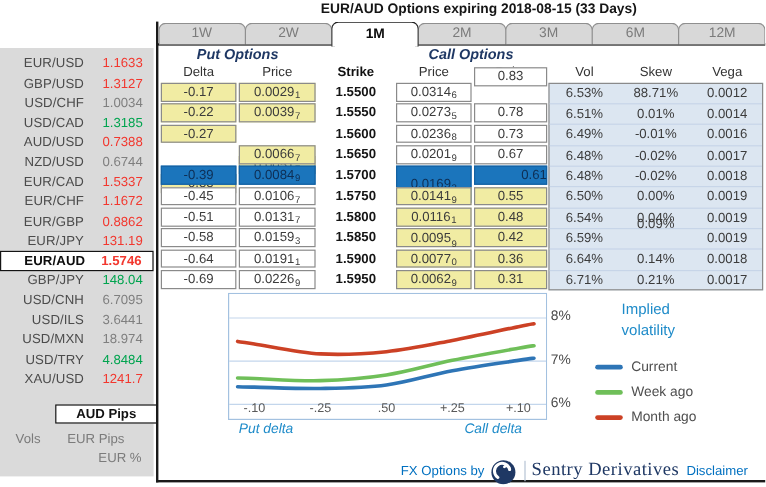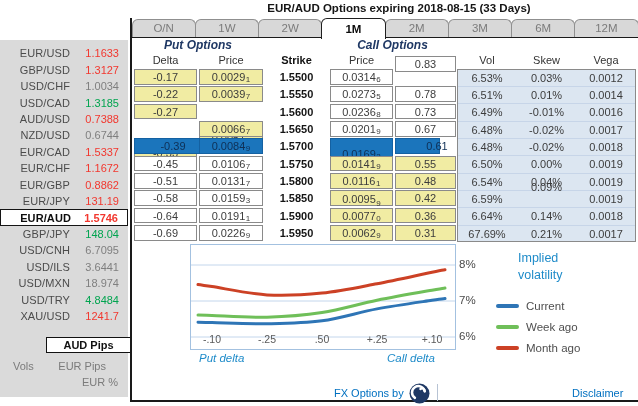--- a/index.html
+++ b/index.html
@@ -126,30 +126,29 @@
           <span class="val up">4.8484</span>
         </div>
         <div class="srow">
           <span class="nm">XAU/USD</span>
           <span class="val dn">1241.7</span>
         </div>
       </div>
   </div>
   <div class="modebox">AUD Pips</div>
   <div class="mutel" style="left:13px;top:360px;width:28px;text-align:left">Vols</div>
-  <div class="mutel" style="left:44px;top:360px;width:62px;text-align:right">EUR Pips</div>
+  <div class="mutel" style="left:56px;top:360px;width:62px;text-align:left">EUR Pips</div>
   <div class="mutel" style="left:56px;top:376px;width:62px;text-align:right">EUR %</div>
 
   <div id="leftborder"></div>
   <div id="bottomline"></div>
   <div id="tabline"></div>
 
   <div id="title">EUR/AUD Options expiring 2018-08-15 (33 Days)</div>
   <div id="tabs">
-      <div class="tab">O/N</div>
       <div class="tab">1W</div>
       <div class="tab">2W</div>
       <div class="tab active">1M</div>
       <div class="tab">2M</div>
       <div class="tab">3M</div>
       <div class="tab">6M</div>
       <div class="tab">12M</div>
     </div>
 
   <div class="sect" style="left:134px;width:128px">Put Options</div>
@@ -177,21 +176,21 @@
       <div class="stripe" style="height: 17.34px;"></div>
       <div class="stripe" style="height: 17.34px; border-bottom: none;"></div>
     </div>
   <div id="rows">
       <div class="cell yel" style="left: 134px; width: 63px; top: 69px; height: 15.7px;">-0.17</div>
       <div class="cell yel" style="left: 199px; width: 64px; top: 69px; height: 15.7px;">0.0029<span class="pip">1</span></div>
       <div class="strikeCell" style="left: 265px; width: 63px; top: 69px; height: 15.7px;">1.5500</div>
       <div class="cell" style="left: 330px; width: 63px; top: 69px; height: 15.7px;">0.0314<span class="pip">6</span></div>
       <div class="cell" style="left: 395px; width: 61px; top: 56px; height: 15.7px;">0.83</div>
       <div class="vtxt" style="left: 457px; width: 60px; top: 69px; height: 17.34px;">6.53%</div>
-      <div class="vtxt" style="left: 517px; width: 59px; top: 69px; height: 17.34px;">0.03%</div>
+      <div class="vtxt" style="left: 517px; width: 59px; top: 69px; height: 17.34px;">88.71%</div>
       <div class="vtxt" style="left: 576px; width: 60px; top: 69px; height: 17.34px;">0.0012</div>
       <div class="cell yel" style="left: 134px; width: 63px; top: 86.34px; height: 15.7px;">-0.22</div>
       <div class="cell yel" style="left: 199px; width: 64px; top: 86.34px; height: 15.7px;">0.0039<span class="pip">7</span></div>
       <div class="strikeCell" style="left: 265px; width: 63px; top: 86.34px; height: 15.7px;">1.5550</div>
       <div class="cell" style="left: 330px; width: 63px; top: 86.34px; height: 15.7px; text-align: right;">0.0273<span class="pip">5</span></div>
       <div class="cell" style="left: 395px; width: 61px; top: 86.34px; height: 15.7px;">0.78</div>
       <div class="vtxt" style="left: 457px; width: 60px; top: 86.34px; height: 17.34px;">6.51%</div>
       <div class="vtxt" style="left: 517px; width: 59px; top: 86.34px; height: 17.34px;">0.01%</div>
       <div class="vtxt" style="left: 576px; width: 60px; top: 86.34px; height: 17.34px;">0.0014</div>
       <div class="cell yel" style="left: 134px; width: 63px; top: 103.68px; height: 15.7px;">-0.27</div>
@@ -203,25 +202,25 @@
       <div class="vtxt" style="left: 517px; width: 59px; top: 103.68px; height: 17.34px;">-0.01%</div>
       <div class="vtxt" style="left: 576px; width: 60px; top: 103.68px; height: 17.34px;">0.0016</div>
       <div class="cell yel" style="left: 134px; width: 63px; top: 121.02px; height: 15.7px; margin-top: 24px;">-0.33</div>
       <div class="cell yel" style="left: 199px; width: 64px; top: 121.02px; height: 15.7px;">0.0066<span class="pip">7</span></div>
       <div class="strikeCell" style="left: 265px; width: 63px; top: 121.02px; height: 15.7px;">1.5650</div>
       <div class="cell" style="left: 330px; width: 63px; top: 121.02px; height: 15.7px;">0.0201<span class="pip">9</span></div>
       <div class="cell" style="left: 395px; width: 61px; top: 121.02px; height: 15.7px;">0.67</div>
       <div class="vtxt" style="left: 457px; width: 60px; top: 121.02px; height: 17.34px;">6.48%</div>
       <div class="vtxt" style="left: 517px; width: 59px; top: 121.02px; height: 17.34px;">-0.02%</div>
       <div class="vtxt" style="left: 576px; width: 60px; top: 121.02px; height: 17.34px;">0.0017</div>
-      <div class="cell atm" style="left: 134px; width: 78px; top: 138.36px; height: 15.7px;">-0.39</div>
+      <div class="cell atm" style="left: 134px; width: 63px; top: 138.36px; height: 15.7px;">-0.39</div>
       <div class="cell atm" style="left: 199px; width: 64px; top: 138.36px; height: 15.7px;">0.0084<span class="pip">9</span></div>
       <div class="strikeCell" style="left: 265px; width: 63px; top: 138.36px; height: 15.7px;">1.5700</div>
       <div class="cell atm" style="left: 330px; width: 63px; top: 138.36px; height: 31px;">0.0169<span class="pip">2</span></div>
-      <div class="cell atm" style="left: 395px; width: 45px; top: 138.36px; height: 15.7px; padding-left: 39px;">0.61</div>
+      <div class="cell atm" style="left: 395px; width: 61px; top: 138.36px; height: 15.7px; padding-left: 39px;">0.61</div>
       <div class="vtxt" style="left: 457px; width: 60px; top: 138.36px; height: 17.34px;">6.48%</div>
       <div class="vtxt" style="left: 517px; width: 59px; top: 138.36px; height: 17.34px;">-0.02%</div>
       <div class="vtxt" style="left: 576px; width: 60px; top: 138.36px; height: 17.34px;">0.0018</div>
       <div class="cell" style="left: 134px; width: 63px; top: 155.7px; height: 15.7px;">-0.45</div>
       <div class="cell" style="left: 199px; width: 64px; top: 155.7px; height: 15.7px;">0.0106<span class="pip">7</span></div>
       <div class="strikeCell" style="left: 265px; width: 63px; top: 155.7px; height: 15.7px;">1.5750</div>
       <div class="cell yel" style="left: 330px; width: 63px; top: 155.7px; height: 15.7px;">0.0141<span class="pip">9</span></div>
       <div class="cell yel" style="left: 395px; width: 61px; top: 155.7px; height: 15.7px;">0.55</div>
       <div class="vtxt" style="left: 457px; width: 60px; top: 155.7px; height: 17.34px;">6.50%</div>
       <div class="vtxt" style="left: 517px; width: 59px; top: 155.7px; height: 17.34px;">0.00%</div>
@@ -248,21 +247,21 @@
       <div class="cell yel" style="left: 330px; width: 63px; top: 207.72px; height: 15.7px;">0.0077<span class="pip">0</span></div>
       <div class="cell yel" style="left: 395px; width: 61px; top: 207.72px; height: 15.7px;">0.36</div>
       <div class="vtxt" style="left: 457px; width: 60px; top: 207.72px; height: 17.34px;">6.64%</div>
       <div class="vtxt" style="left: 517px; width: 59px; top: 207.72px; height: 17.34px;">0.14%</div>
       <div class="vtxt" style="left: 576px; width: 60px; top: 207.72px; height: 17.34px;">0.0018</div>
       <div class="cell" style="left: 134px; width: 63px; top: 225.06px; height: 15.7px;">-0.69</div>
       <div class="cell" style="left: 199px; width: 64px; top: 225.06px; height: 15.7px;">0.0226<span class="pip">9</span></div>
       <div class="strikeCell" style="left: 265px; width: 63px; top: 225.06px; height: 15.7px;">1.5950</div>
       <div class="cell yel" style="left: 330px; width: 63px; top: 225.06px; height: 15.7px;">0.0062<span class="pip">9</span></div>
       <div class="cell yel" style="left: 395px; width: 61px; top: 225.06px; height: 15.7px;">0.31</div>
-      <div class="vtxt" style="left: 457px; width: 60px; top: 225.06px; height: 17.34px;">67.69%</div>
+      <div class="vtxt" style="left: 457px; width: 60px; top: 225.06px; height: 17.34px;">6.71%</div>
       <div class="vtxt" style="left: 517px; width: 59px; top: 225.06px; height: 17.34px;">0.21%</div>
       <div class="vtxt" style="left: 576px; width: 60px; top: 225.06px; height: 17.34px;">0.0017</div>
     </div>
 
   <svg id="chart" width="266" height="106" viewBox="0 0 266 106">
       <rect x="0.5" y="0.5" width="265" height="105" fill="#ffffff" stroke="#A3C1E0" stroke-width="1"></rect>
       <line x1="1" y1="21" x2="265" y2="21" stroke="#C3D6EC" stroke-width="1"></line>
       <line x1="1" y1="57" x2="265" y2="57" stroke="#C3D6EC" stroke-width="1"></line>
       <line x1="1" y1="93" x2="265" y2="93" stroke="#C3D6EC" stroke-width="1"></line>
       <path d="M8.0,78.3C10.3,78.4 10.5,78.4 22.0,78.6C33.5,78.8 58.7,80.0 77.0,79.7C95.3,79.4 113.7,79.3 132.0,76.8C150.3,74.3 168.7,68.3 187.0,64.9C205.3,61.5 230.7,58.0 242.0,56.3C253.3,54.5 252.8,54.8 255.0,54.5" fill="none" stroke="#2E75B6" stroke-width="3" stroke-linecap="round" stroke-linejoin="round"></path>
@@ -297,14 +296,15 @@
       </div>
     </div>
 
   <div class="ftblue" style="left:334px;top:387px">FX Options by</div>
   <svg id="logo" width="21" height="21" viewBox="-10.5 -10.5 21 21">
     <circle cx="0" cy="0" r="10" fill="#1F3864"></circle>
     <path d="M -4.6,4.4 A 6.4 6.4 0 1 1 5.2,-2.2" stroke="#ffffff" stroke-width="2.5" fill="none" stroke-linecap="round"></path>
     <path d="M 5.2,-2.2 A 2.6 2.6 0 0 0 0.8,-4.4" stroke="#ffffff" stroke-width="2.2" fill="none" stroke-linecap="round"></path>
   </svg>
   <div id="ftsep"></div>
+  <div id="brand">Sentry Derivatives</div>
   <div class="ftblue" style="left:572px;top:387px">Disclaimer</div>
 </div>
 
 </body></html>

